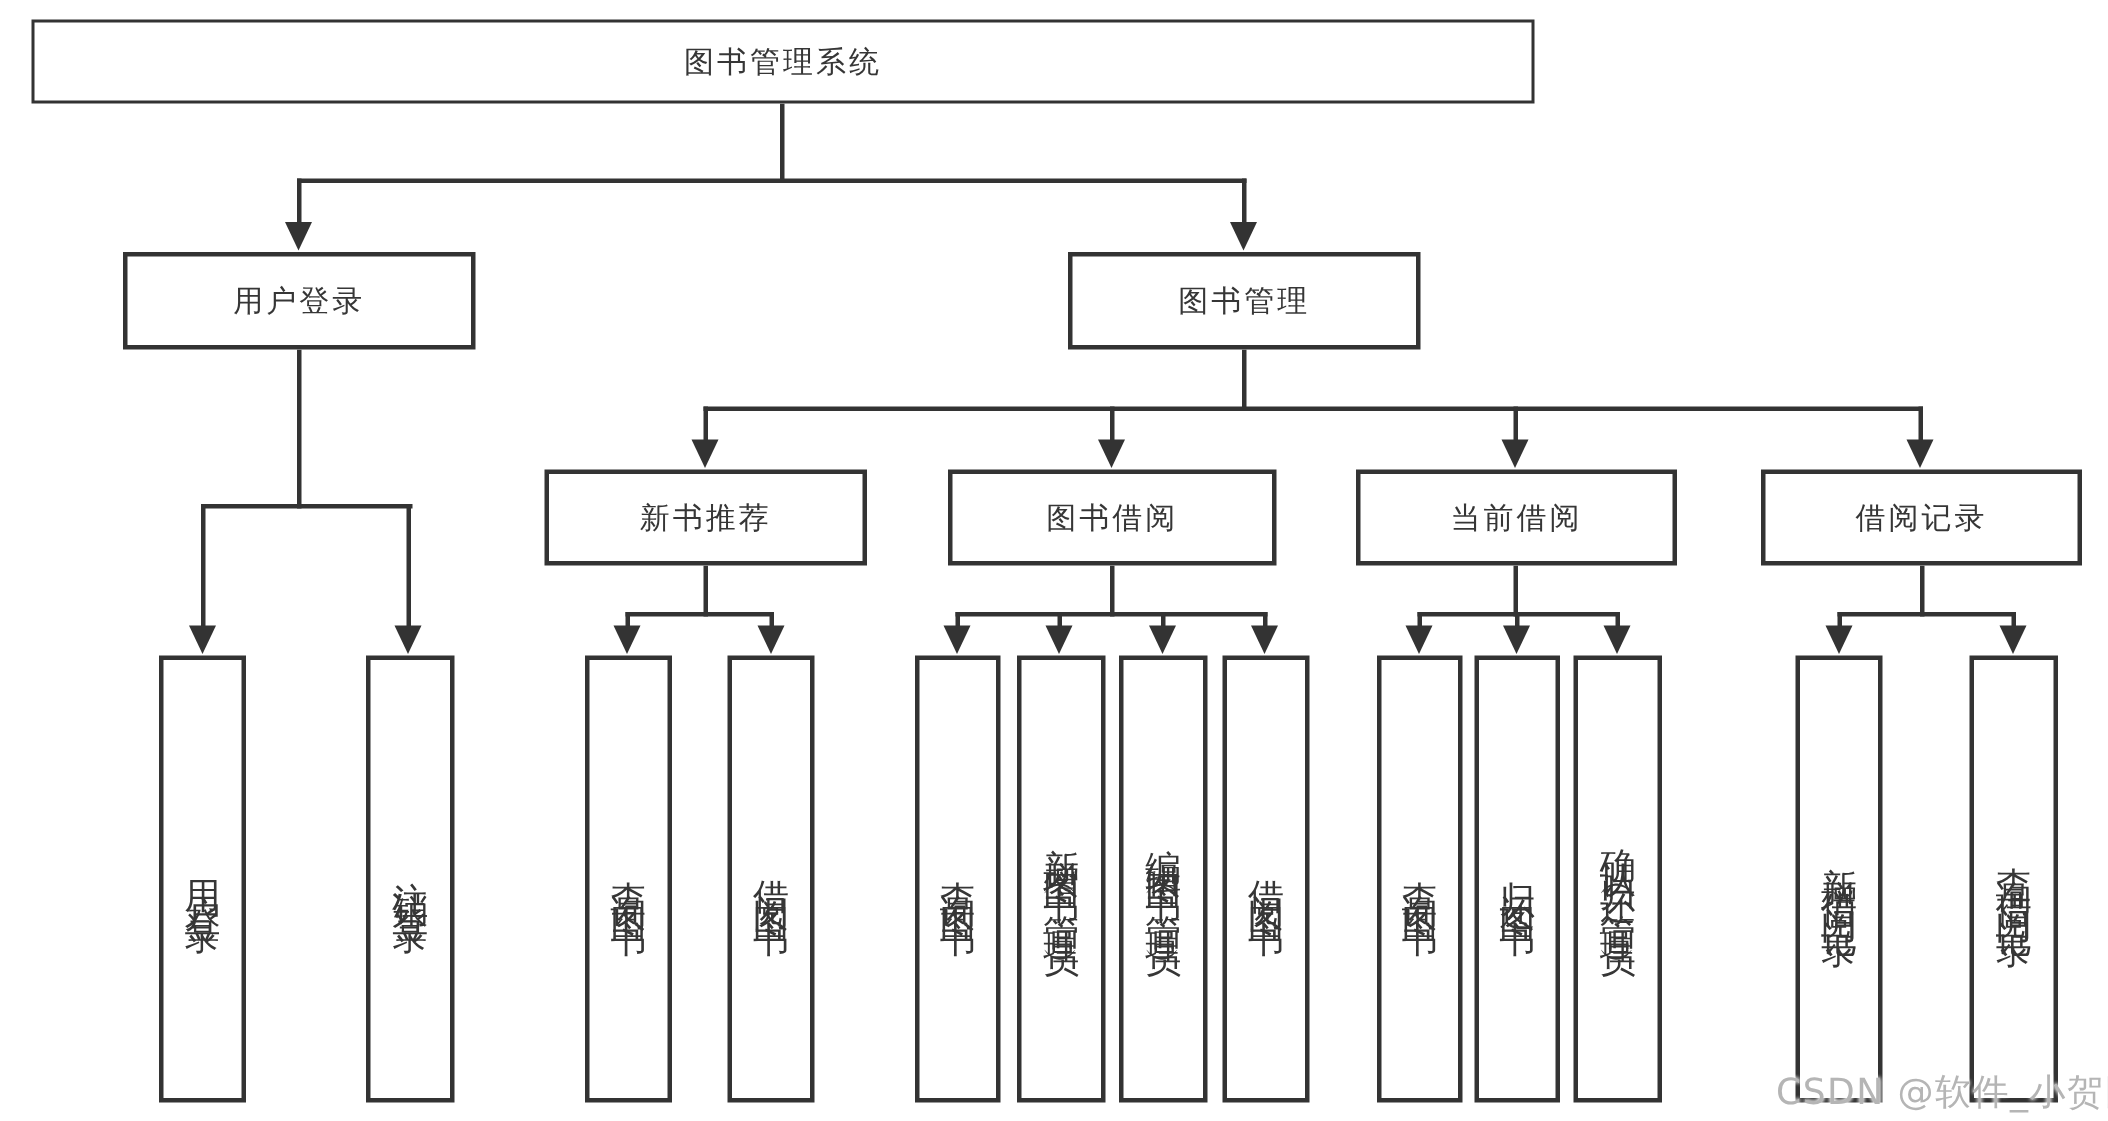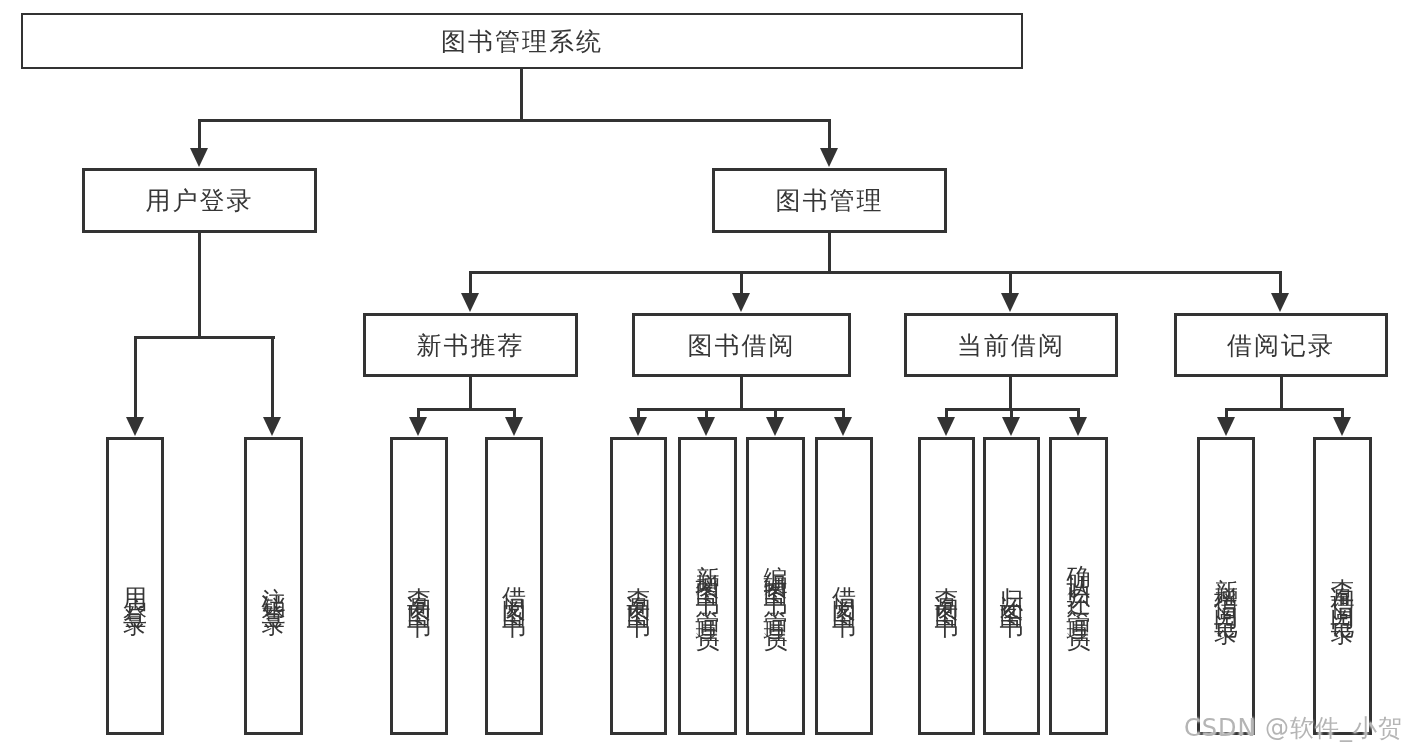--- a/index.html
+++ b/index.html
@@ -17,21 +17,21 @@
   .box {
     position: absolute;
     box-sizing: border-box;
     border: 3px solid #333333;
     background: #ffffff;
     display: flex;
     align-items: center;
     justify-content: center;
     color: #363636;
   }
-  .hbox { font-size: 25px; letter-spacing: 2px; text-align: center; }
+  .hbox { font-size: 20px; letter-spacing: 2px; text-align: center; }
   .root-box { border-width: 2px; }
   .vbox span {
     writing-mode: vertical-rl;
     font-size: 24px;
     letter-spacing: 9px;
     line-height: 1;
     color: #363636;
   }
   .line {
     position: absolute;

